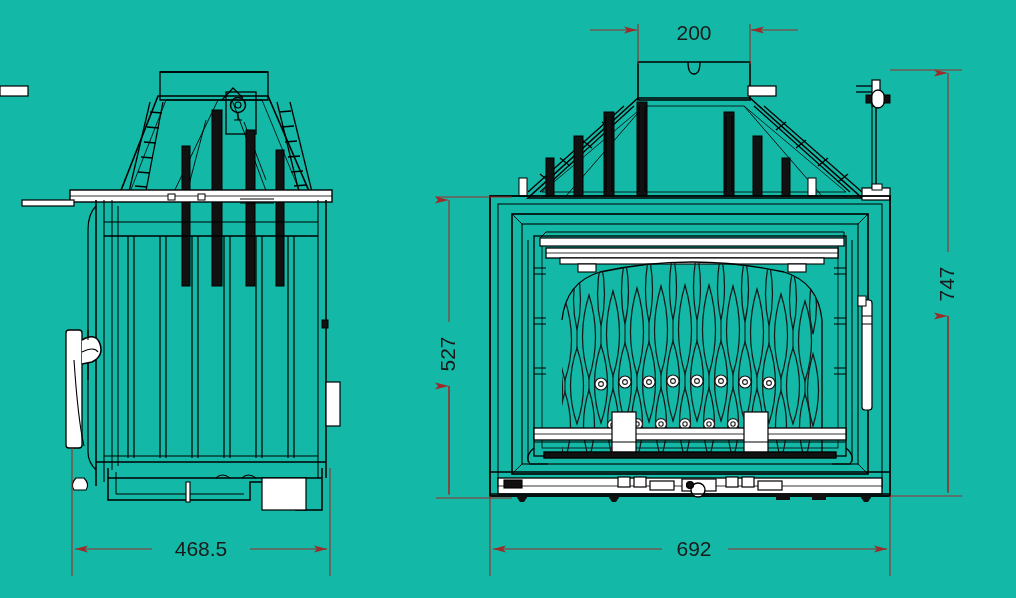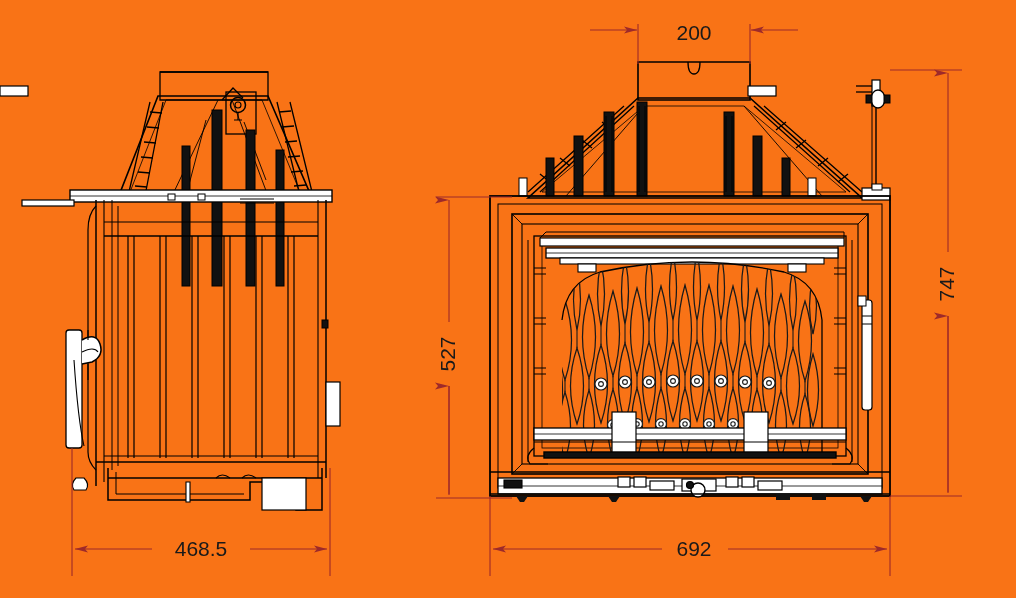--- a/index.html
+++ b/index.html
@@ -8,21 +8,21 @@
     padding: 0;
     background: #ffffff;
   }
   body {
     font-family: "Liberation Sans", sans-serif;
   }
   #drawing-canvas {
     position: relative;
     width: 1016px;
     height: 598px;
-    background: #f97316;
+    background: #14b8a6;
     overflow: hidden;
   }
   #drawing-canvas svg {
     display: block;
     position: absolute;
     top: 0;
     left: 0;
   }
   .dim-text {
     font-family: "Liberation Sans", sans-serif;

